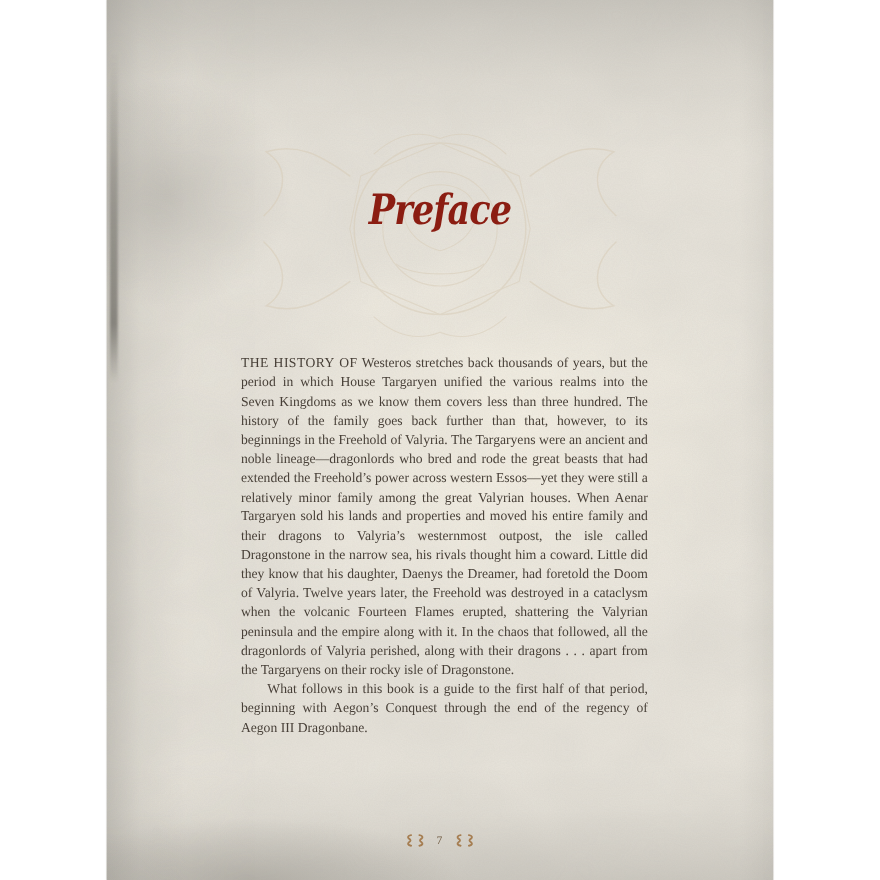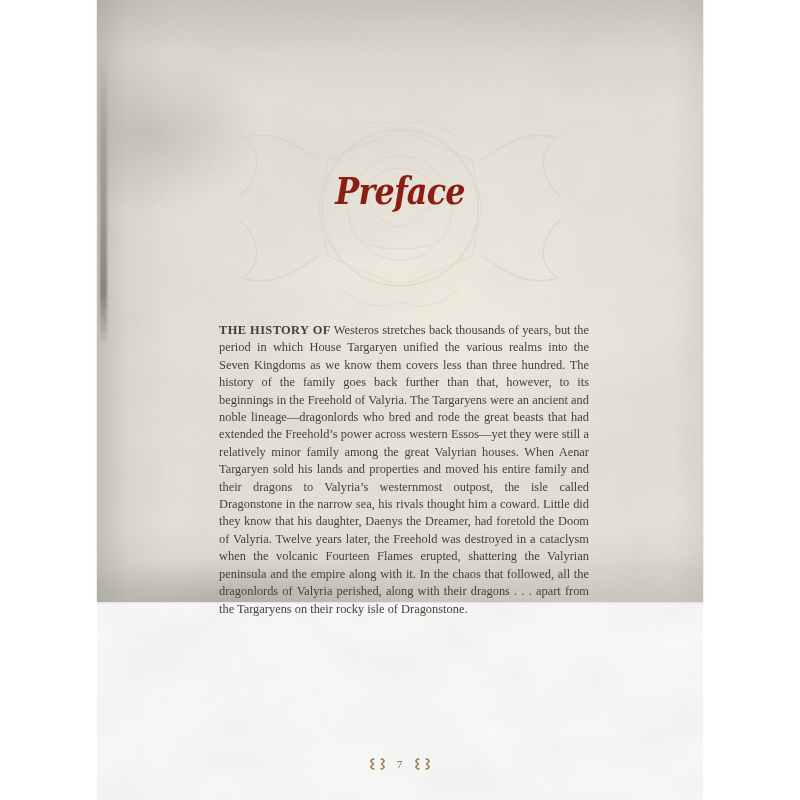--- a/index.html
+++ b/index.html
@@ -3,21 +3,21 @@
 <meta charset="utf-8">
 <style>
   * { margin: 0; padding: 0; box-sizing: border-box; }
   html, body { width: 800px; height: 800px; background: #ffffff; overflow: hidden;
     font-family: "Liberation Serif", serif; }
 
   .photo { position: relative; width: 800px; height: 800px; background: #ffffff; }
 
   
   .page {
-    position: absolute; left: 97px; top: 0; width: 606px; height: 602px;
+    position: absolute; left: 97px; top: 0; width: 606px; height: 800px;
     background:
       radial-gradient(ellipse 55% 38% at 60% 50%, rgba(250,245,232,0.85), rgba(250,245,232,0) 75%),
       radial-gradient(ellipse 26% 18% at 9% 22%, rgba(128,126,121,0.30), rgba(128,126,121,0) 72%),
       radial-gradient(ellipse 40% 9% at 22% 100%, rgba(118,115,108,0.30), rgba(118,115,108,0) 78%),
       linear-gradient(180deg, rgba(146,144,138,0.36) 0%, rgba(146,144,138,0.10) 9%, rgba(146,144,138,0) 17%),
       linear-gradient(90deg, rgba(132,130,124,0.34) 0%, rgba(132,130,124,0.10) 5%, rgba(132,130,124,0) 12%),
       linear-gradient(0deg, rgba(134,131,124,0.28) 0%, rgba(134,131,124,0.06) 8%, rgba(134,131,124,0) 13%),
       linear-gradient(270deg, rgba(158,156,150,0.16) 0%, rgba(158,156,150,0) 5%),
       #e9e5dc;
     box-shadow: 0 0 2px rgba(100,98,92,0.35);
@@ -44,21 +44,21 @@
   }
 
   
   .body-text {
     position: absolute; top: 322px; left: 122px; width: 370px;
     font-family: "Liberation Serif", serif;
     font-size: 12.4px; line-height: 17.4px;
     text-align: justify;
   }
   .body-text p { margin: 0; }
-  .lead { font-weight: bold; letter-spacing: 0.4px; }
+  .lead { font-weight: normal; letter-spacing: 0.4px; }
   .para2 { text-indent: 24px; }
 
   
   .caption { position: absolute; top: 705px; left: 0; width: 100%; text-align: center; }
   .cap-label { font-size: 9px; font-weight: bold; letter-spacing: 2px; }
   .cap-sep { font-size: 12px; font-weight: normal; padding: 0 7px; }
   .cap-text { font-style: italic; font-size: 12.5px; }
 
   
   .footer { position: absolute; top: 758px; left: 0; width: 100%;
@@ -100,20 +100,21 @@
         <path d="M130,140 C146,152 194,152 210,140" stroke-width="1"></path>
         <path d="M110,40 C130,22 150,18 170,26 C190,18 210,22 230,40" stroke-width="1"></path>
         <path d="M110,188 C130,206 150,210 170,202 C190,210 210,206 230,188" stroke-width="1"></path>
       </g>
     </svg>
 
     <h1 class="title" style="color:#8b1d12;">Preface</h1>
 
     <div class="body-text" style="color:#473f37;">
       <p><span class="lead">THE HISTORY OF</span><span> Westeros stretches back thousands of years, but the period in which House Targaryen unified the various realms into the Seven Kingdoms as we know them covers less than three hundred. The history of the family goes back further than that, however, to its beginnings in the Freehold of Valyria. The Targaryens were an ancient and noble lineage—dragonlords who bred and rode the great beasts that had extended the Freehold’s power across western Essos—yet they were still a relatively minor family among the great Valyrian houses. When Aenar Targaryen sold his lands and properties and moved his entire family and their dragons to Valyria’s westernmost outpost, the isle called Dragonstone in the narrow sea, his rivals thought him a coward. Little did they know that his daughter, Daenys the Dreamer, had foretold the Doom of Valyria. Twelve years later, the Freehold was destroyed in a cataclysm when the volcanic Fourteen Flames erupted, shattering the Valyrian peninsula and the empire along with it. In the chaos that followed, all the dragonlords of Valyria perished, along with their dragons . . . apart from the Targaryens on their rocky isle of Dragonstone.</span></p>
+      <p class="para2">What follows in this book is a guide to the first half of that period, beginning with Aegon’s Conquest through the end of the regency of Aegon III Dragonbane.</p>
     </div>
 
 
     <div class="footer">
       <svg class="fleuron" width="17" height="12" viewBox="0 0 18 12" aria-hidden="true">
         <g fill="none" stroke="#a67e52" stroke-width="1.8" stroke-linecap="round">
           <path d="M5,0.9 C1.8,1.3 1.4,3.1 3,4.3 C4.9,5.4 4.9,6.6 3,7.7 C1.4,8.9 1.8,10.7 5,11.1"></path>
           <path d="M13,0.9 C16.2,1.3 16.6,3.1 15,4.3 C13.1,5.4 13.1,6.6 15,7.7 C16.6,8.9 16.2,10.7 13,11.1"></path>
         </g>
       </svg>

